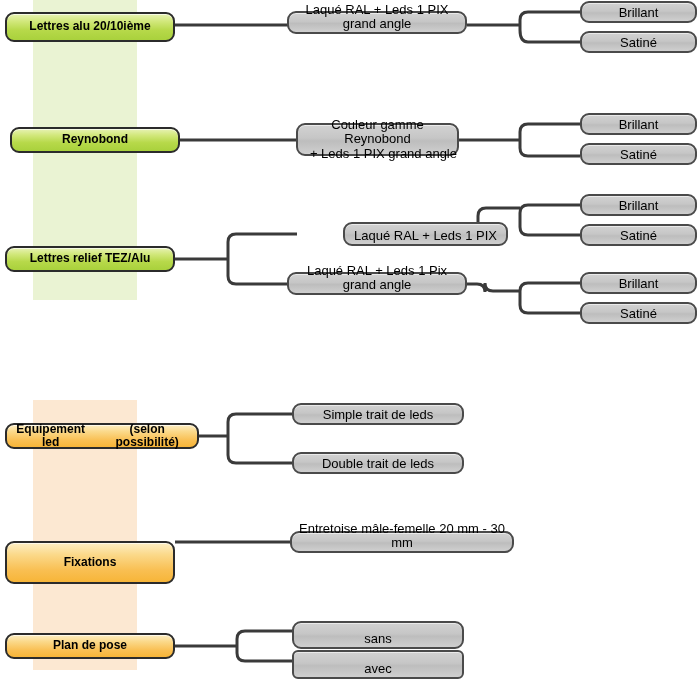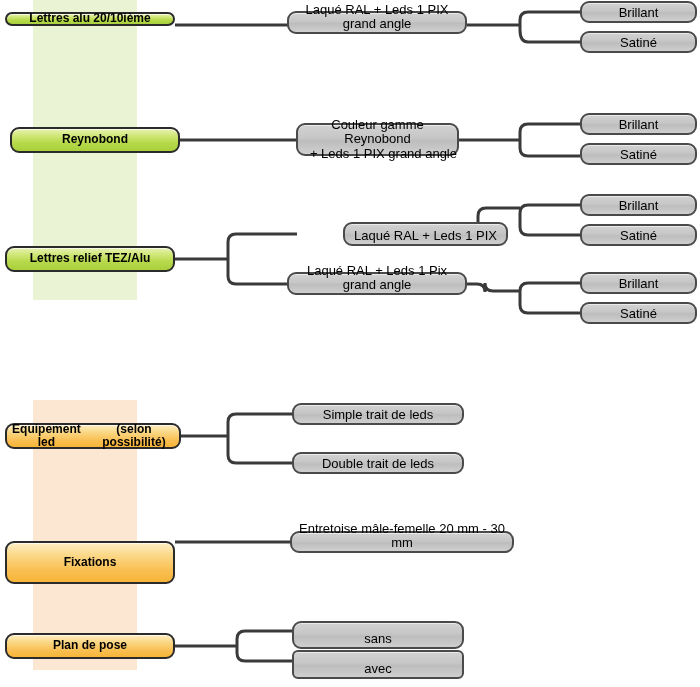--- a/index.html
+++ b/index.html
@@ -67,21 +67,21 @@
     <path d="M467,284 L477,284 Q485,284 485,292 L485,283 Q485,291 493,291 L520,291"></path>
     <path d="M580,283 L528,283 Q520,283 520,291 L520,305 Q520,313 528,313 L580,313"></path>
 
     <path d="M175,436 L228,436 M228,436 L228,422 Q228,414 236,414 L294,414 M228,436 L228,455 Q228,463 236,463 L294,463"></path>
 
     <line x1="175" y1="542" x2="292" y2="542"></line>
 
     <path d="M175,646 L237,646 M237,646 L237,639 Q237,631 245,631 L294,631 M237,646 L237,653 Q237,661 245,661 L294,661"></path>
   </svg>
 
-  <div class="node green" style="left:5px;top:12px;width:170px;height:14px;">
+  <div class="node green" style="left:5px;top:12px;width:170px;height:30px;">
     <span>Lettres alu 20/10ième</span>
   </div>
   <div class="node grey" style="left:287px;top:11px;width:180px;height:23px;">
     <span>Laqué RAL + Leds 1 PIX grand angle</span>
   </div>
   <div class="node grey" style="left:580px;top:1px;width:117px;height:22px;">
     <span>Brillant</span>
   </div>
   <div class="node grey" style="left:580px;top:31px;width:117px;height:22px;">
     <span>Satiné</span>
@@ -116,21 +116,21 @@
   <div class="node grey" style="left:580px;top:224px;width:117px;height:22px;">
     <span>Satiné</span>
   </div>
   <div class="node grey" style="left:580px;top:272px;width:117px;height:22px;">
     <span>Brillant</span>
   </div>
   <div class="node grey" style="left:580px;top:302px;width:117px;height:22px;">
     <span>Satiné</span>
   </div>
 
-  <div class="node orange" style="left:5px;top:423px;width:176px;height:26px;align-items:center;">
+  <div class="node orange" style="left:5px;top:423px;width:194px;height:26px;align-items:center;">
     <span>Equipement led</span>
       <span class="sub">(selon possibilité)</span>
   </div>
   <div class="node grey" style="left:292px;top:452px;width:172px;height:22px;">
     <span>Double trait de leds</span>
   </div>
   <div class="node grey" style="left:292px;top:403px;width:172px;height:22px;">
     <span>Simple trait de leds</span>
   </div>
 

